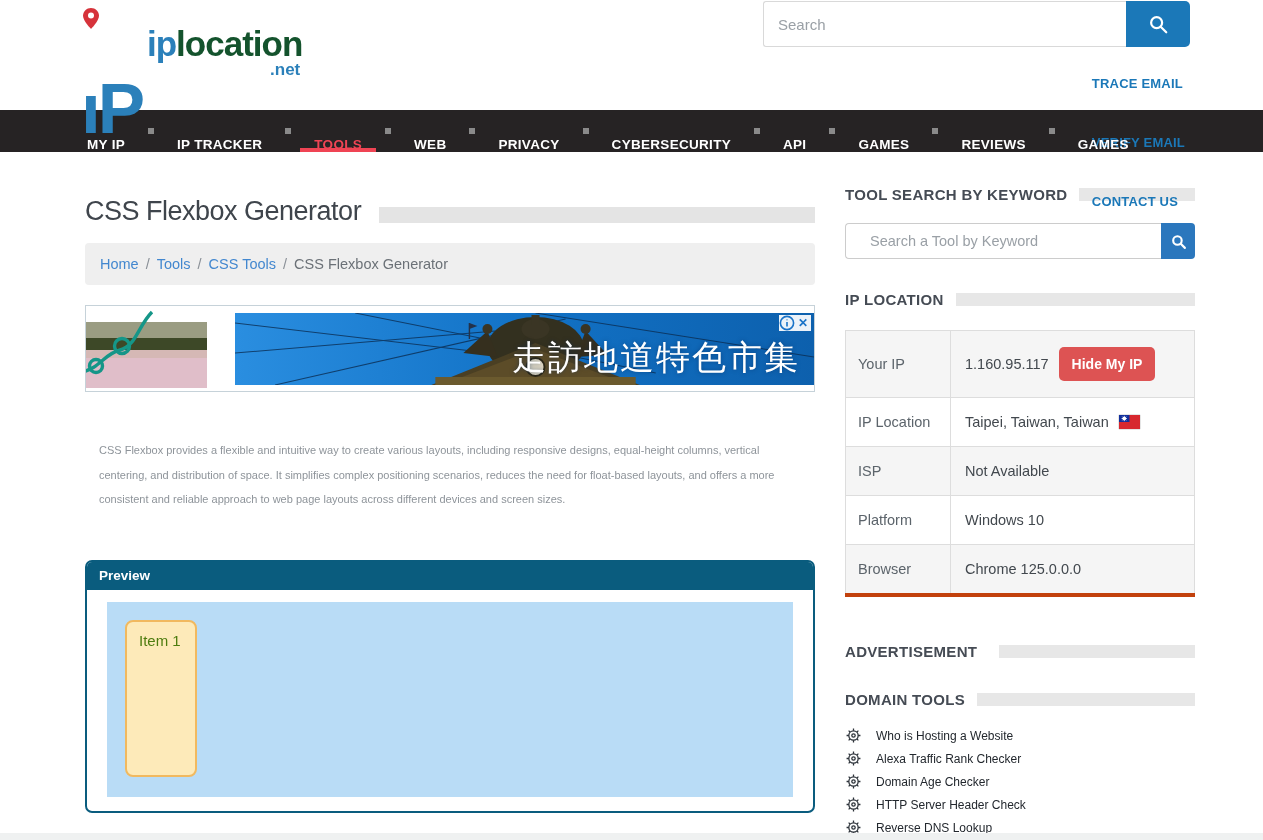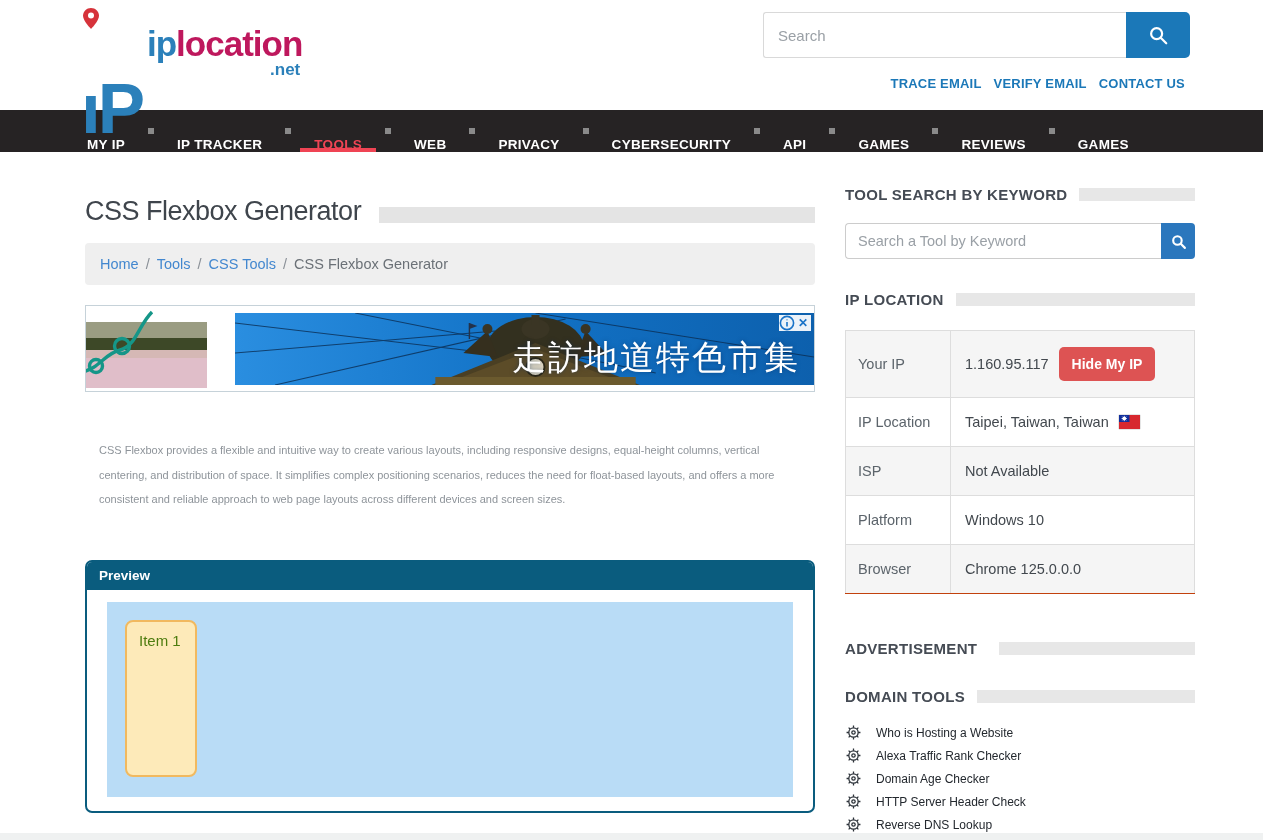--- a/index.html
+++ b/index.html
@@ -9,31 +9,31 @@
   
   .header { position:relative; height:110px; background:#fff; }
   .logo { position:absolute; left:75px; top:6px; display:flex; align-items:flex-start; cursor:pointer; }
   .logo-mark { position:relative; width:72px; height:84px; }
   .logo-mono { position:absolute; left:6px; top:14px; font-size:71px; font-weight:bold;
                letter-spacing:-3px; color:var(--logo_blue);margin-top:48px; }
   .logo-pin { position:absolute; left:8px; top:2px; width:16px; height:21px; }
   .logo-word { margin-top:18px; }
   .logo-word-main { font-size:35px; font-weight:bold; letter-spacing:-1px; }
   .logo-word-main .lw-blue { color:var(--logo_blue); }
-  .logo-word-main .lw-dark { color:#be185d; }
+  .logo-word-main .lw-dark { color:#14532d; }
   .logo-tld { text-align:right; font-size:17px; font-weight:bold; color:var(--logo_blue); margin-top:-4px; padding-right:2px; }
 
-  .hdr-search { position:absolute; left:763px; top:12px; width:427px; height:46px; display:flex; }
+  .hdr-search { position:absolute; left:763px; top:1px; width:427px; height:46px; display:flex; }
   .hdr-search input { flex:1; border:1px solid #d9d9d9; border-right:none; border-radius:3px 0 0 3px;
                       padding:0 14px; font-size:15px; color:#555; outline:none;
                       font-family:"Liberation Sans", sans-serif; }
   .hdr-search input::placeholder { color:#9aa0a6; }
   .hdr-search button { width:64px; background:var(--brand_blue); border:none; border-radius:0 5px 5px 0;
                        display:flex; align-items:center; justify-content:center; cursor:pointer; }
-  .hdr-links { position:absolute; right:78px; top:76px; display:flex; gap:12px; }
+  .hdr-links { position:absolute; right:78px; top:76px; display:flex; gap:44px;flex-direction:column; }
   .hdr-links a { font-size:13px; font-weight:bold; color:var(--brand_blue); text-decoration:none; letter-spacing:.2px; }
 
   
   .nav { height:42px; background:var(--nav_bg); display:flex; align-items:flex-end; padding-left:85px; }
   .nav-item { position:relative; display:flex; align-items:center; color:#fff; font-size:13.5px;
               font-weight:bold; letter-spacing:.3px; cursor:pointer; padding:0 2px; }
   .nav-item.active { color:var(--accent_red); }
   .nav-item.active::after { content:""; position:absolute; left:-12px; right:-12px; bottom:0; height:4px;
                             background:var(--accent_red); }
   .nav-sep { width:6px; height:6px; background:#8a8a8a; align-self:center; margin:0 21px; }
@@ -81,27 +81,27 @@
                border:2px solid var(--flex_item_border); border-radius:8px; padding:10px 12px;
                font-size:15px; color:#4d7c0f; cursor:pointer; }
 
   
   .side-heading { display:flex; align-items:center; margin-top:0; }
   .side-heading .sh-label { font-size:15px; font-weight:bold; color:#454b54; letter-spacing:.3px; white-space:nowrap; }
   .side-heading .sh-bar { flex:1; height:13px; background:var(--bar_gray); margin-left:12px; }
 
   .tool-search { margin:20px 0 32px; display:flex; height:36px; }
   .tool-search input { flex:1; border:1px solid #ccc; border-right:none; border-radius:4px 0 0 4px;
-                       padding:0 12px; font-size:14.5px; color:#555; outline:none;
+                       padding:0 24px; font-size:14.5px; color:#555; outline:none;
                        font-family:"Liberation Sans", sans-serif; }
   .tool-search input::placeholder { color:#9aa0a6; }
   .tool-search button { width:34px; background:#2b77bd; border:none; border-radius:0 4px 4px 0;
                         display:flex; align-items:center; justify-content:center; cursor:pointer; }
 
-  .ip-table { margin-top:22px; border-bottom:1px solid #c2410c; }
+  .ip-table { margin-top:22px; border-bottom:4px solid #c2410c; }
   .ip-row { display:flex; align-items:stretch; border:1px solid #ddd; border-bottom:none; font-size:14.5px; }
   .ip-row:nth-child(odd) { background:var(--row_gray); }
   .ip-row:nth-child(even) { background:#fff; }
   .ip-label { width:105px; flex:none; padding:16px 0 16px 12px; color:#5c646b; border-right:1px solid #ddd;
               display:flex; align-items:center; }
   .ip-value { flex:1; padding:16px 0 16px 14px; color:#42484e; display:flex; align-items:center; gap:10px; }
   .hide-ip-btn { background:var(--hide_red); color:#fff; font-weight:bold; font-size:14px;
                  border:none; border-radius:5px; padding:9px 13px; cursor:pointer;
                  font-family:"Liberation Sans", sans-serif; }
   .flag { width:21px; height:14px; display:inline-block; box-shadow:0 0 1px rgba(0,0,0,.6); }

